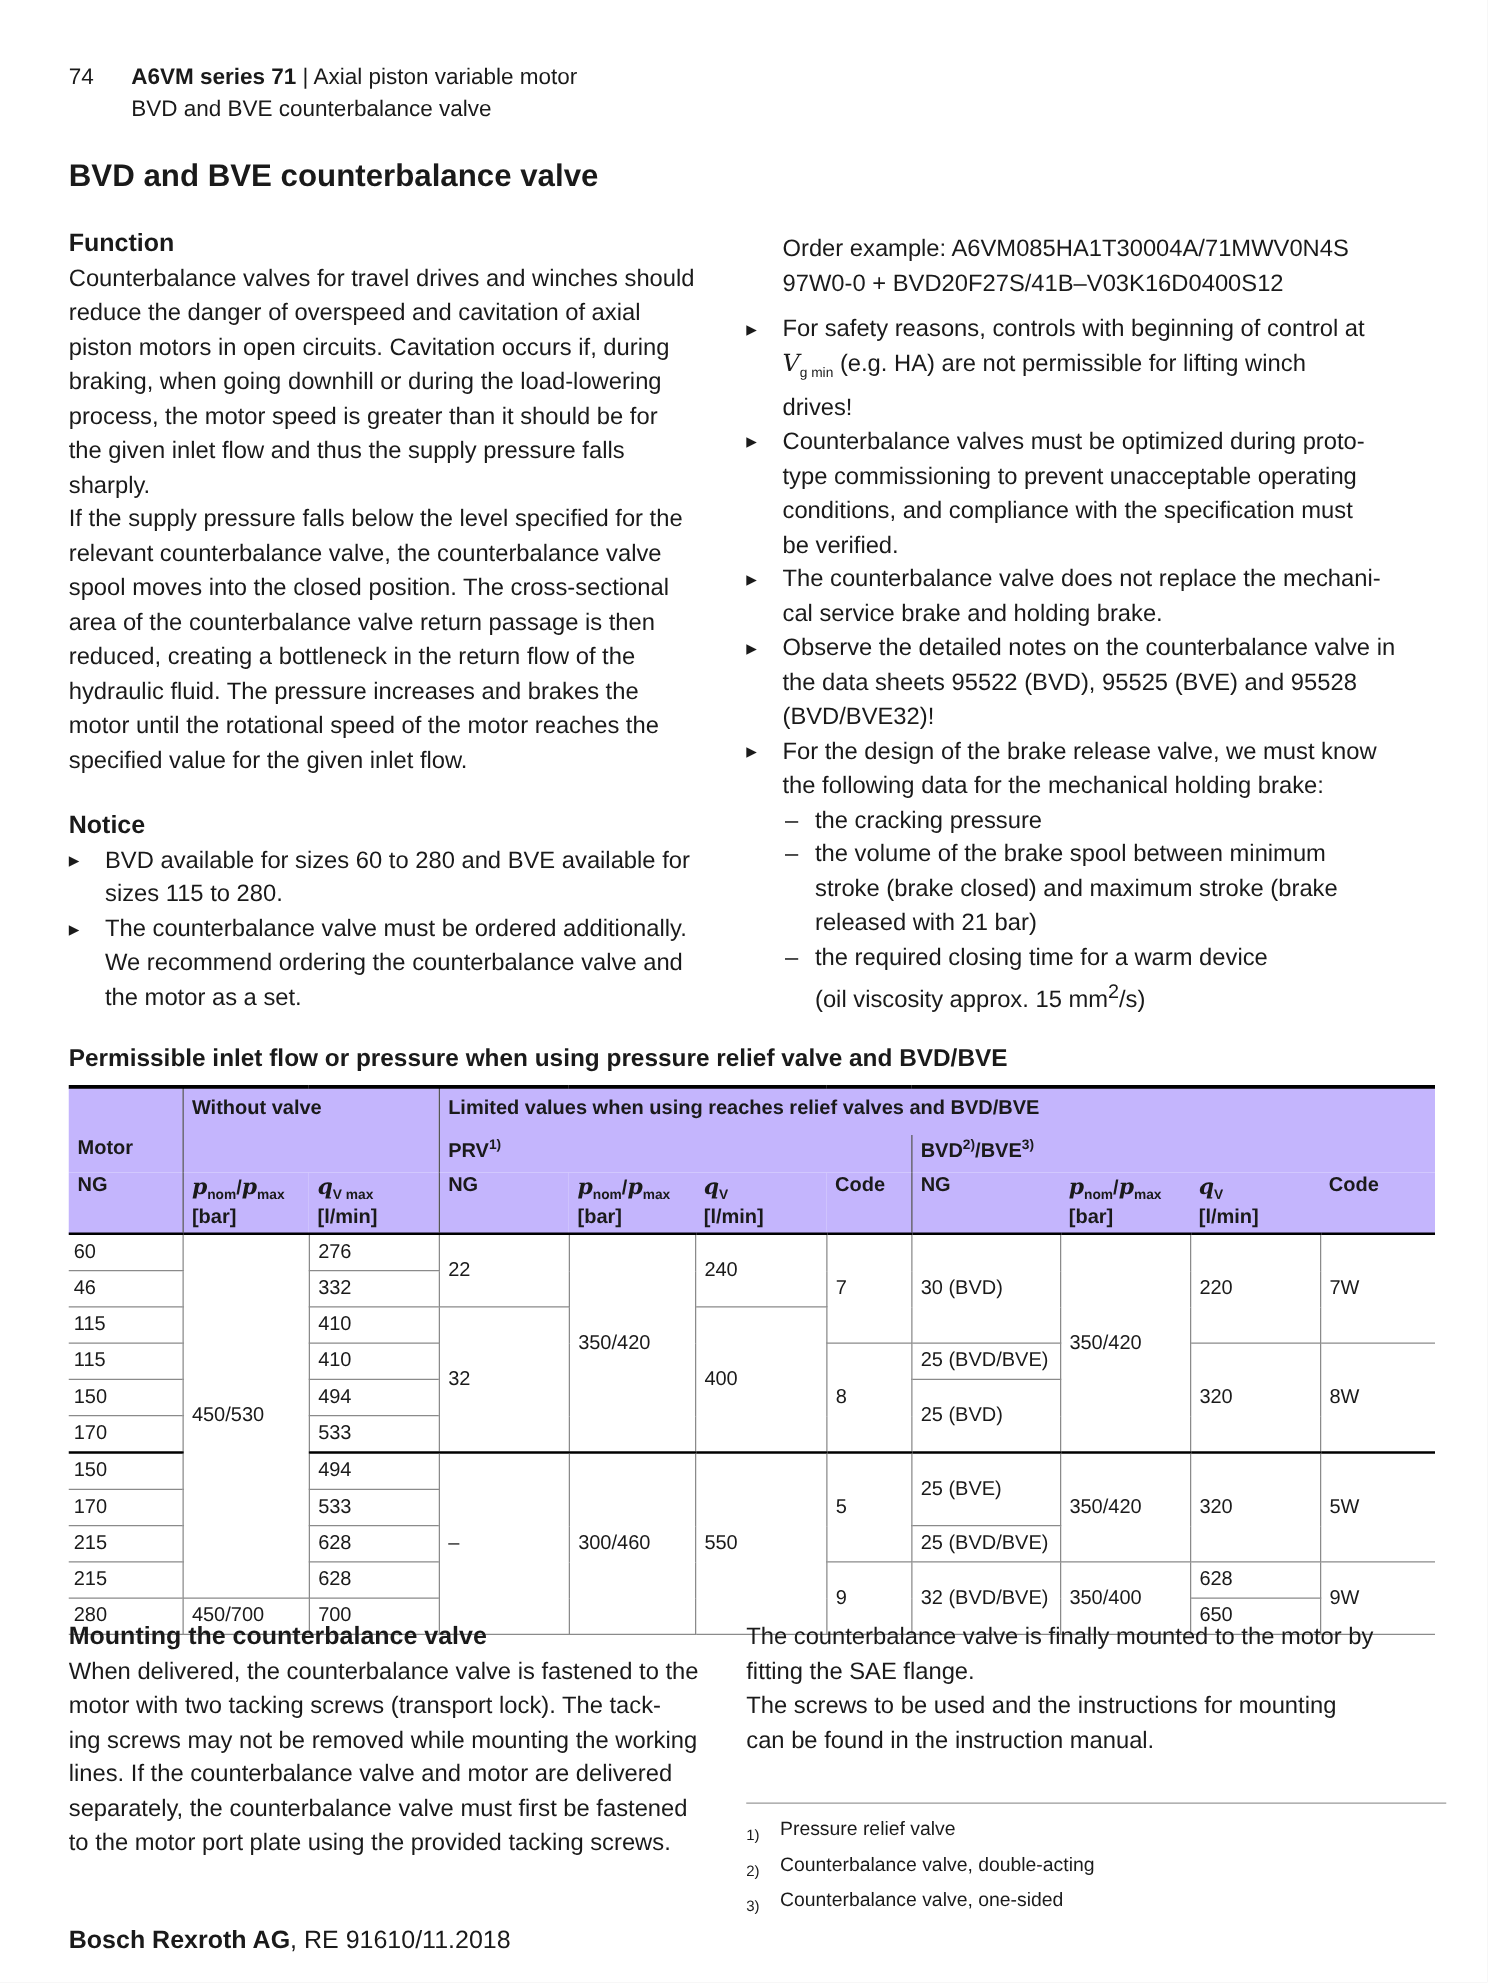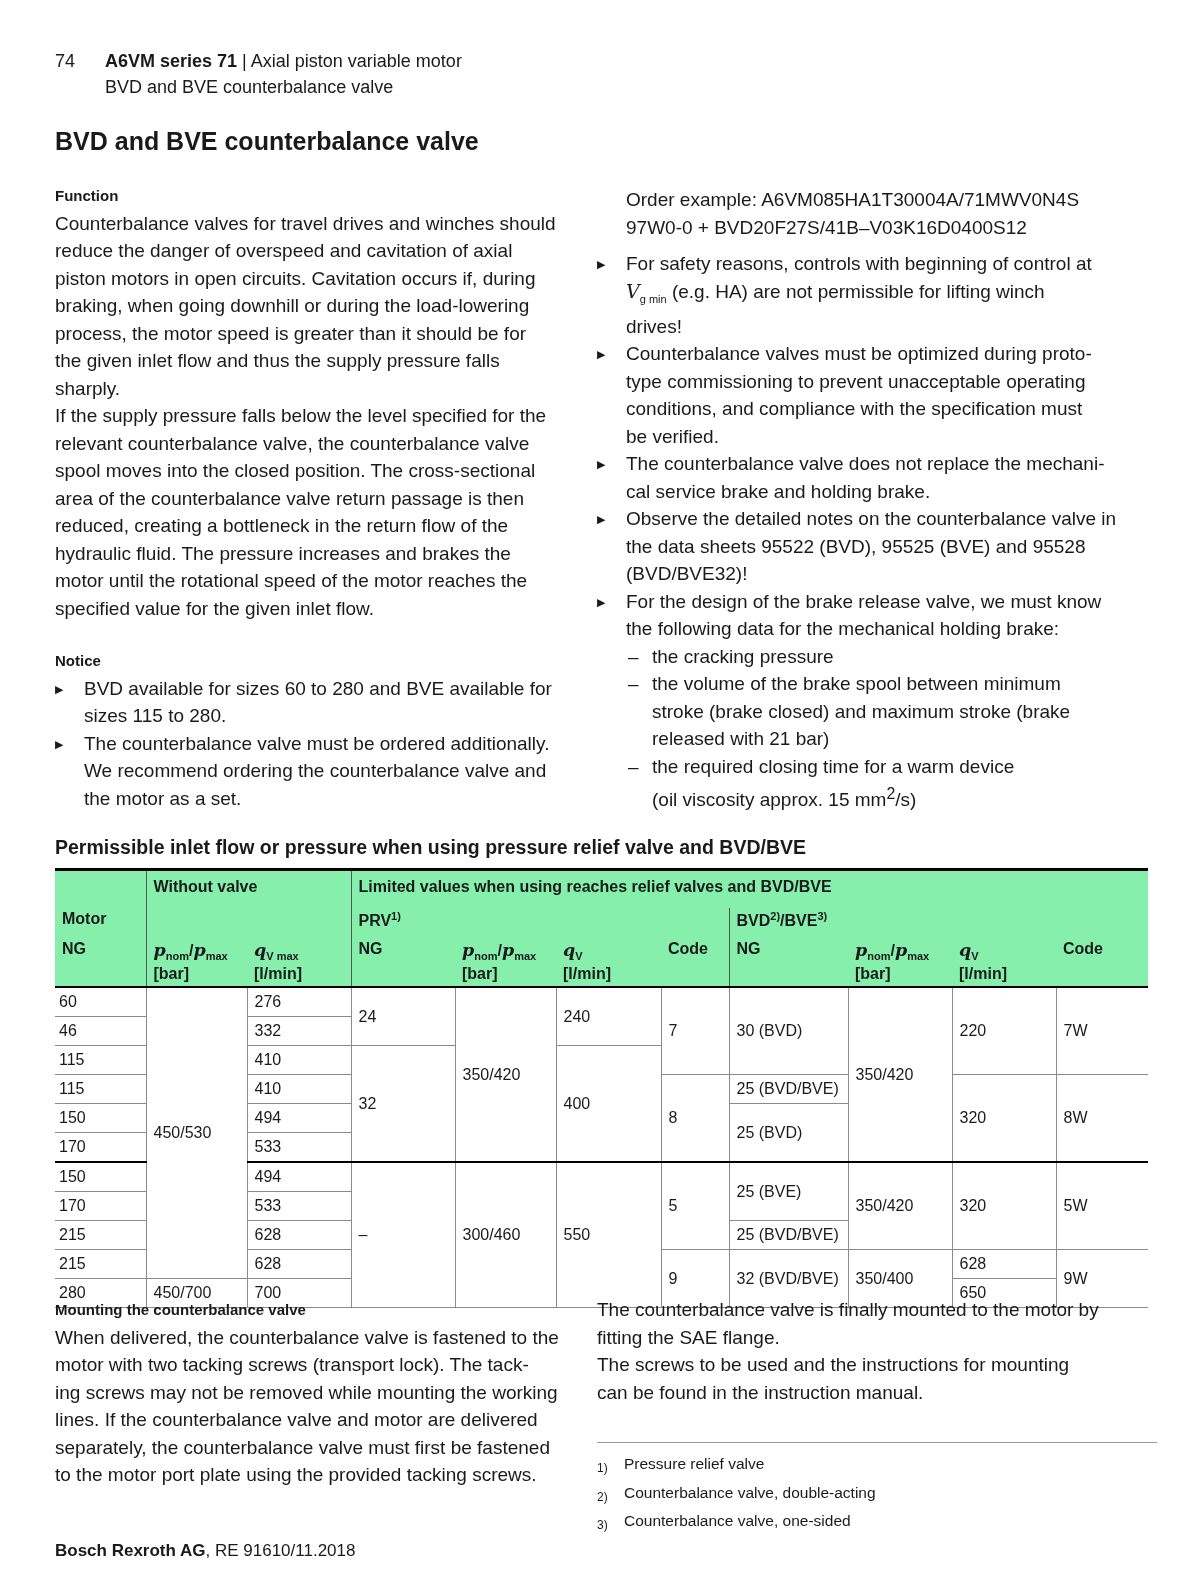--- a/index.html
+++ b/index.html
@@ -11,41 +11,41 @@
   }
   .pre { white-space:pre; }
   
   .page-head { position:absolute; left:55px; top:48px; font-size:18px; line-height:26px; }
   .page-head .pageno { position:absolute; left:0; top:0; }
   .page-head .head-text { margin-left:50px; }
   
   .section-title { position:absolute; left:55px; top:127px; margin:0; font-size:25px; font-weight:bold; }
   
   .tblock { font-size:19px; line-height:27.5px; }
-  .tblock h2 { font-size:15px; line-height:27.5px; font-weight:bold; margin:0; }
+  .tblock h2 { font-size:20px; line-height:27.5px; font-weight:bold; margin:0; }
   .tblock p { margin:0; }
   .func   { position:absolute; left:55px;  top:182px;  width:560px; }
   .notice { position:absolute; left:55px;  top:647px;  width:560px; }
   .rcol   { position:absolute; left:597px; top:186px;  width:575px; }
   .order  { margin:0 0 9px 29px !important; }
   .brow { display:flex; align-items:flex-start; }
   .tri  { width:29px; flex:0 0 29px; font-size:11px; line-height:27.5px; padding-top:1px; }
   .btext { flex:1; }
   .drow { display:flex; margin-left:31px; }
   .dash { width:24px; flex:0 0 24px; }
   
   .mi { font-family:"DejaVu Serif", serif; font-style:italic; }
   sub.ssub { font-size:11px; font-weight:inherit; }
   sup.fnref { font-size:11px; }
   
   .tablewrap { position:absolute; left:55px; top:836px; width:1093px; }
   .tablewrap h3 { margin:0 0 9px 0; font-size:19.5px; font-weight:bold; }
   table.spec { border-collapse:collapse; table-layout:fixed; width:1093px; border-top:3px solid #000; }
   table.spec thead th {
-    background:#86efac; text-align:left; font-size:16px; font-weight:bold;
+    background:#c4b5fd; text-align:left; font-size:16px; font-weight:bold;
     vertical-align:top; padding:2px 4px 0 7px;
   }
   table.spec thead .rowA th { height:30px; padding-top:7px; }
   table.spec thead .rowB th { height:28px; }
   table.spec thead .rowC th { height:46px; border-bottom:2px solid #000; }
   table.spec thead th .sym .mi { font-size:17.5px; }
   table.spec thead th .unit { margin-top:3px; }
   th.bl { border-left:1px solid #555; }
   table.spec tbody td {
     border:1px solid #8a8a8a; height:26px; font-size:16px;
@@ -54,21 +54,21 @@
   table.spec tbody td:first-child { border-left:none; padding-left:4px; }
   table.spec tbody td:last-child  { border-right:none; }
   table.spec tbody td.sep { border-top:2px solid #000; }
   
   .mount   { position:absolute; left:55px;  top:1296px; width:560px; }
   .rbottom { position:absolute; left:597px; top:1296px; width:560px; }
   .fnrule { border:none; border-top:1px solid #999; margin:36px 0 9px 0; }
   .fnline { display:flex; font-size:15.5px; line-height:24.5px; }
   .fnmark { width:27px; flex:0 0 27px; font-size:12px; padding-top:4px; }
   
-  .page-footer { position:absolute; left:55px; top:1541px; font-size:17px; }
+  .page-footer { position:absolute; left:55px; top:1541px; font-size:20px; }
 </style>
 </head>
 <body>
 
 <div class="page">
 
   <div class="page-head">
     <span class="pageno">74</span>
     <div class="head-text">
       <div><b>A6VM series 71</b> | Axial piston variable motor</div>
@@ -230,21 +230,21 @@
           <th>
               <div>Code</div>
             </th>
         </tr>
       </thead>
       <tbody>
           <tr>
             <td>60</td>
             <td rowspan="10">450/530</td>
             <td>276</td>
-            <td rowspan="2">24</td>
+            <td rowspan="2">22</td>
             <td rowspan="6">350/420</td>
             <td rowspan="2">240</td>
             <td rowspan="3">7</td>
             <td rowspan="3">30 (BVD)</td>
             <td rowspan="6">350/420</td>
             <td rowspan="3">220</td>
             <td rowspan="3">7W</td>
           </tr>
           <tr>
             <td>46</td>

